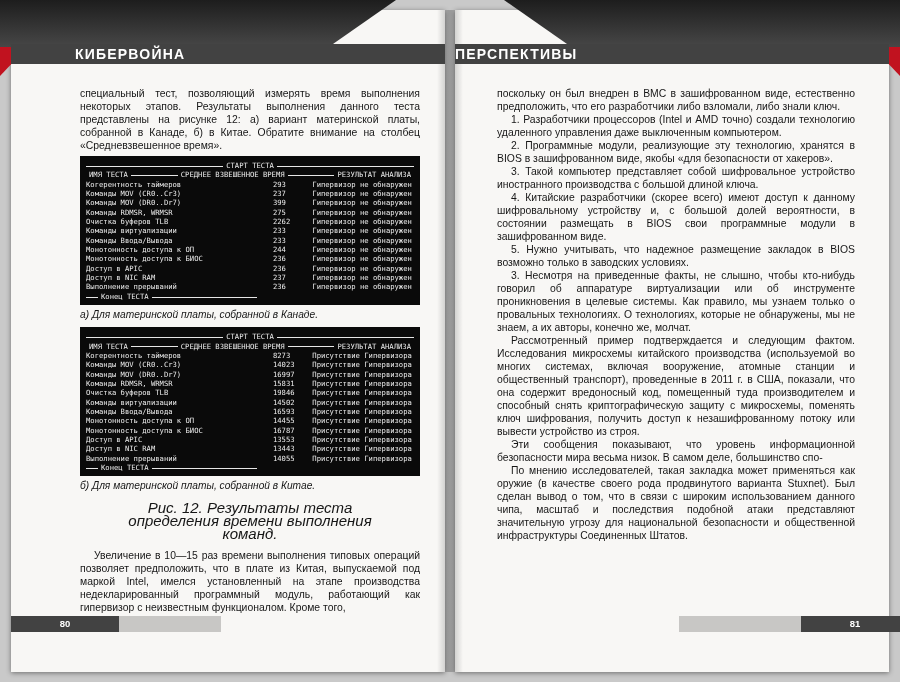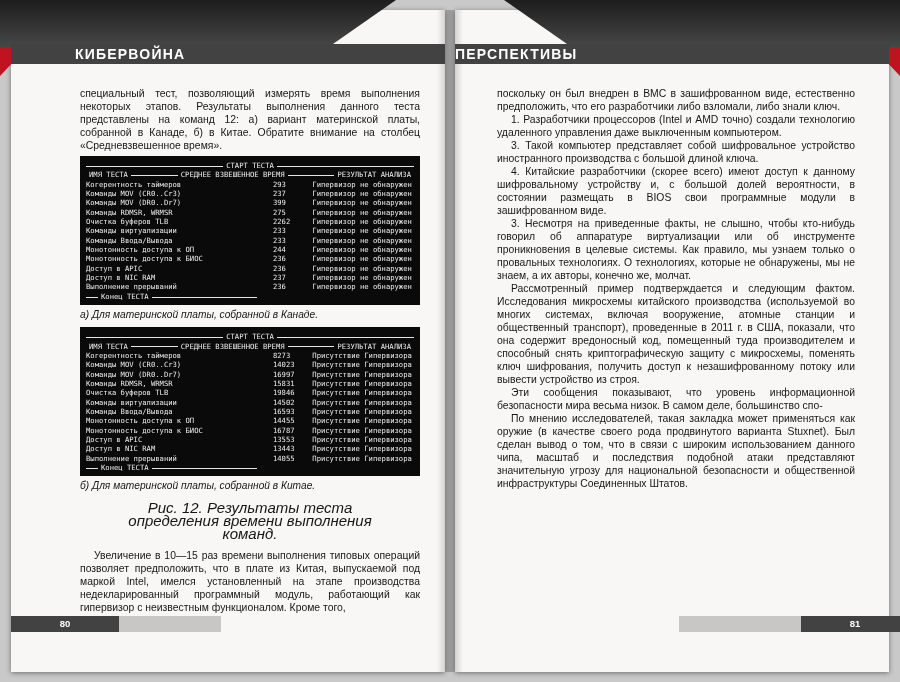--- a/index.html
+++ b/index.html
@@ -72,21 +72,21 @@
   <div class="ribbon-dark-right"></div>
 
   <div class="head-bar head-bar-left">
     <span>КИБЕРВОЙНА</span>
   </div>
   <div class="head-bar head-bar-right">
     <span>ПЕРСПЕКТИВЫ</span>
   </div>
 
   <div class="col col-left">
-    <p class="bodytext">специальный тест, позволяющий измерять время выполнения некоторых этапов. Результаты выполнения данного теста представлены на команд 12: а) вариант материнской платы, собранной в Канаде, б) в Китае. Обратите внимание на столбец «Средневзвешенное время».</p>
+    <p class="bodytext">специальный тест, позволяющий измерять время выполнения некоторых этапов. Результаты выполнения данного теста представлены на рисунке 12: а) вариант материнской платы, собранной в Канаде, б) в Китае. Обратите внимание на столбец «Средневзвешенное время».</p>
 
     <div class="term">
       <div class="tline t-start"><span>СТАРТ ТЕСТА</span></div>
       <div class="tline t-cols">
         <span>ИМЯ ТЕСТА</span>
         <span>СРЕДНЕЕ ВЗВЕШЕННОЕ ВРЕМЯ</span>
         <span>РЕЗУЛЬТАТ АНАЛИЗА</span>
       </div>
       <div class="t-row">
           <span class="t-name">Когерентность таймеров</span>
@@ -226,22 +226,24 @@
     <div class="cap">б) Для материнской платы, собранной в Китае.</div>
 
     <div class="figcap">Рис. 12. Результаты теста определения времени выполнения команд.</div>
 
     <p class="bodytext ind">Увеличение в 10—15 раз времени выполнения типовых операций позволяет предположить, что в плате из Китая, выпускаемой под маркой Intel, имелся установленный на этапе производства недекларированный программный модуль, работающий как гипервизор с неизвестным функционалом. Кроме того,</p>
   </div>
 
   <div class="col col-right">
     <p class="bodytext">поскольку он был внедрен в ВМС в зашифрованном виде, естественно предположить, что его разработчики либо взломали, либо знали ключ.</p>
     <p class="bodytext ind">1. Разработчики процессоров (Intel и AMD точно) создали технологию удаленного управления даже выключенным компьютером.</p>
+    <p class="bodytext ind">2. Программные модули, реализующие эту технологию, хранятся в BIOS в зашифрованном виде, якобы «для безопасности от хакеров».</p>
     <p class="bodytext ind">3. Такой компьютер представляет собой шифровальное устройство иностранного производства с большой длиной ключа.</p>
     <p class="bodytext ind">4. Китайские разработчики (скорее всего) имеют доступ к данному шифровальному устройству и, с большой долей вероятности, в состоянии размещать в BIOS свои программные модули в зашифрованном виде.</p>
+    <p class="bodytext ind">5. Нужно учитывать, что надежное размещение закладок в BIOS возможно только в заводских условиях.</p>
     <p class="bodytext ind">3. Несмотря на приведенные факты, не слышно, чтобы кто-нибудь говорил об аппаратуре виртуализации или об инструменте проникновения в целевые системы. Как правило, мы узнаем только о провальных технологиях. О технологиях, которые не обнаружены, мы не знаем, а их авторы, конечно же, молчат.</p>
     <p class="bodytext ind">Рассмотренный пример подтверждается и следующим фактом. Исследования микросхемы китайского производства (используемой во многих системах, включая вооружение, атомные станции и общественный транспорт), проведенные в 2011 г. в США, показали, что она содержит вредоносный код, помещенный туда производителем и способный снять криптографическую защиту с микросхемы, поменять ключ шифрования, получить доступ к незашифрованному потоку или вывести устройство из строя.</p>
     <p class="bodytext ind">Эти сообщения показывают, что уровень информационной безопасности мира весьма низок. В самом деле, большинство спо-</p>
     <p class="bodytext ind">По мнению исследователей, такая закладка может применяться как оружие (в качестве своего рода продвинутого варианта Stuxnet). Был сделан вывод о том, что в связи с широким использованием данного чипа, масштаб и последствия подобной атаки представляют значительную угрозу для национальной безопасности и общественной инфраструктуры Соединенных Штатов.</p>
   </div>
 
   <div class="pn-tail pn-tail-left"></div>
   <div class="pn-tail pn-tail-right"></div>
   <div class="pn-box pn-box-left">80</div>
   <div class="pn-box pn-box-right">81</div>

